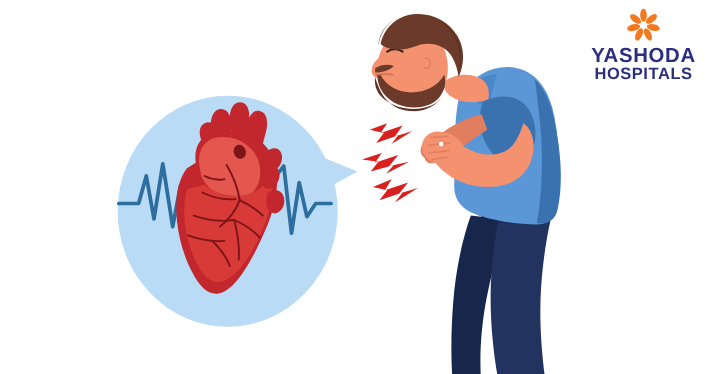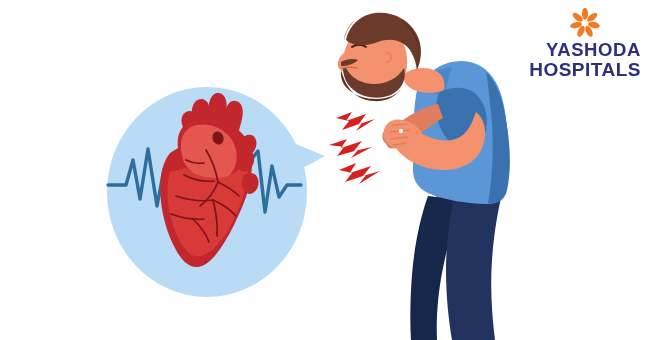--- a/index.html
+++ b/index.html
@@ -24,21 +24,21 @@
     width: 655px;
     height: 340px;
     display: block;
   }
   .logo-wrap {
     position: absolute;
     right: 14px;
     top: 8px;
     width: 112px;
     height: 62px;
-    text-align: right;
+    text-align: center;
     line-height: 1;
   }
   .logo-mark {
     display: block;
     margin: 0 auto 3px auto;
     width: 34px;
     height: 30px;
   }
   .logo-line1 {
     display: block;
@@ -46,21 +46,21 @@
     font-weight: bold;
     font-size: 18.5px;
     letter-spacing: 0.6px;
     color: #2b2f7e;
     line-height: 1.02;
   }
   .logo-line2 {
     display: block;
     font-family: "Liberation Sans", sans-serif;
     font-weight: bold;
-    font-size: 19px;
+    font-size: 15px;
     letter-spacing: 0.5px;
     color: #2b2f7e;
     line-height: 1.05;
   }
 </style>
 </head>
 <body>
 
 <div id="stage">
 

